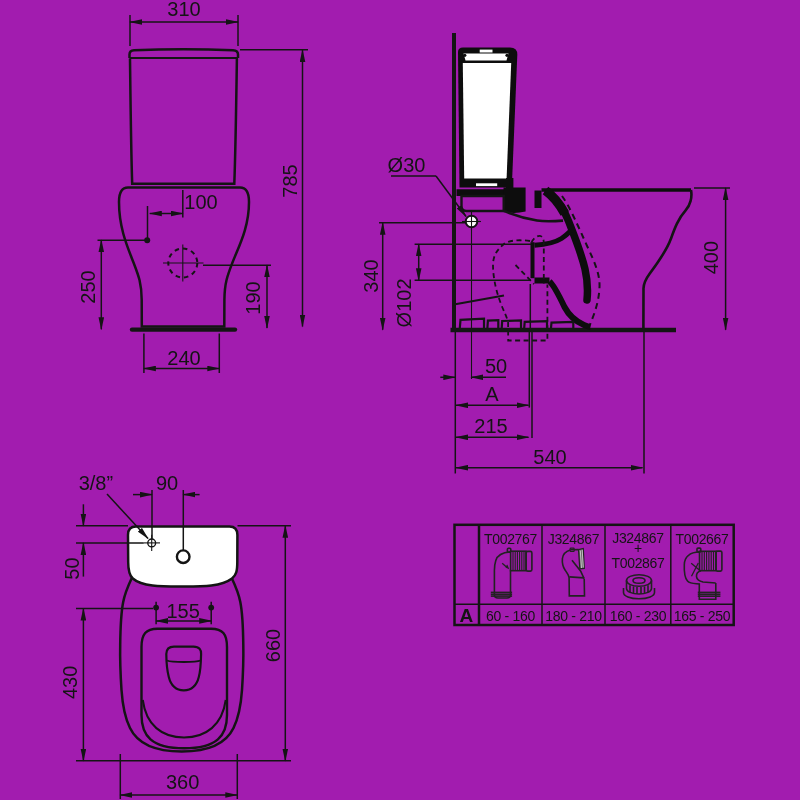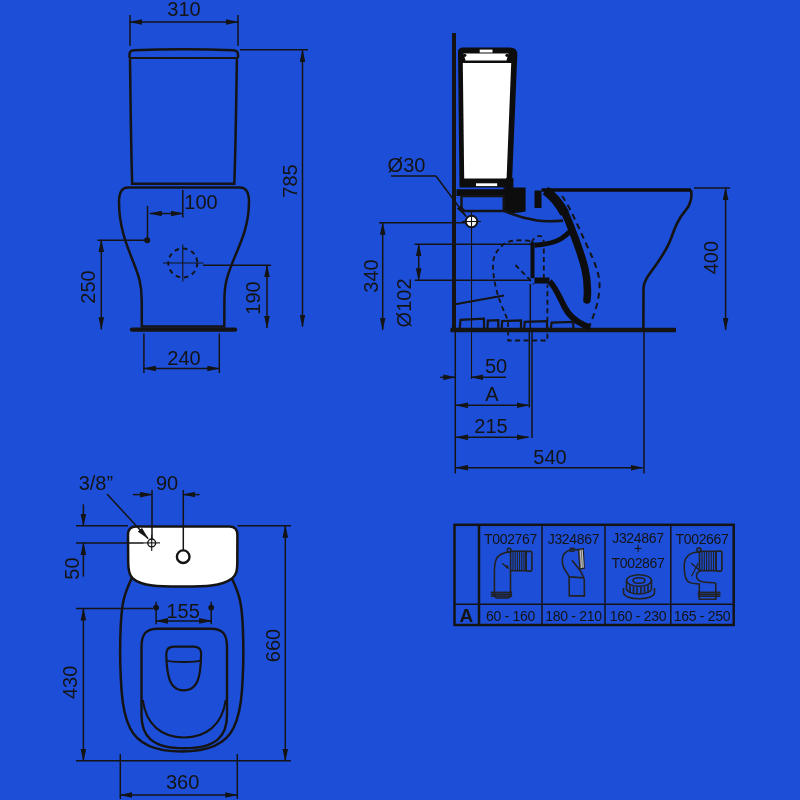--- a/index.html
+++ b/index.html
@@ -1,16 +1,16 @@
 <!DOCTYPE html>
 <html><head>
 <meta charset="utf-8">
 <style>
 html,body{margin:0;padding:0;background:#fff;}
-#wrap{width:800px;height:800px;position:relative;background:#1d4ed8;}
+#wrap{width:800px;height:800px;position:relative;background:#a21caf;}
 svg{display:block;}
 text{font-family:"Liberation Sans",sans-serif;fill:#141414;}
 .dim{font-size:20px;}
 .tbl{font-size:14px;letter-spacing:-0.3px;}
 </style>
 </head>
 <body>
 <div id="wrap">
 <svg width="800" height="800" viewBox="0 0 800 800">
 <defs>

